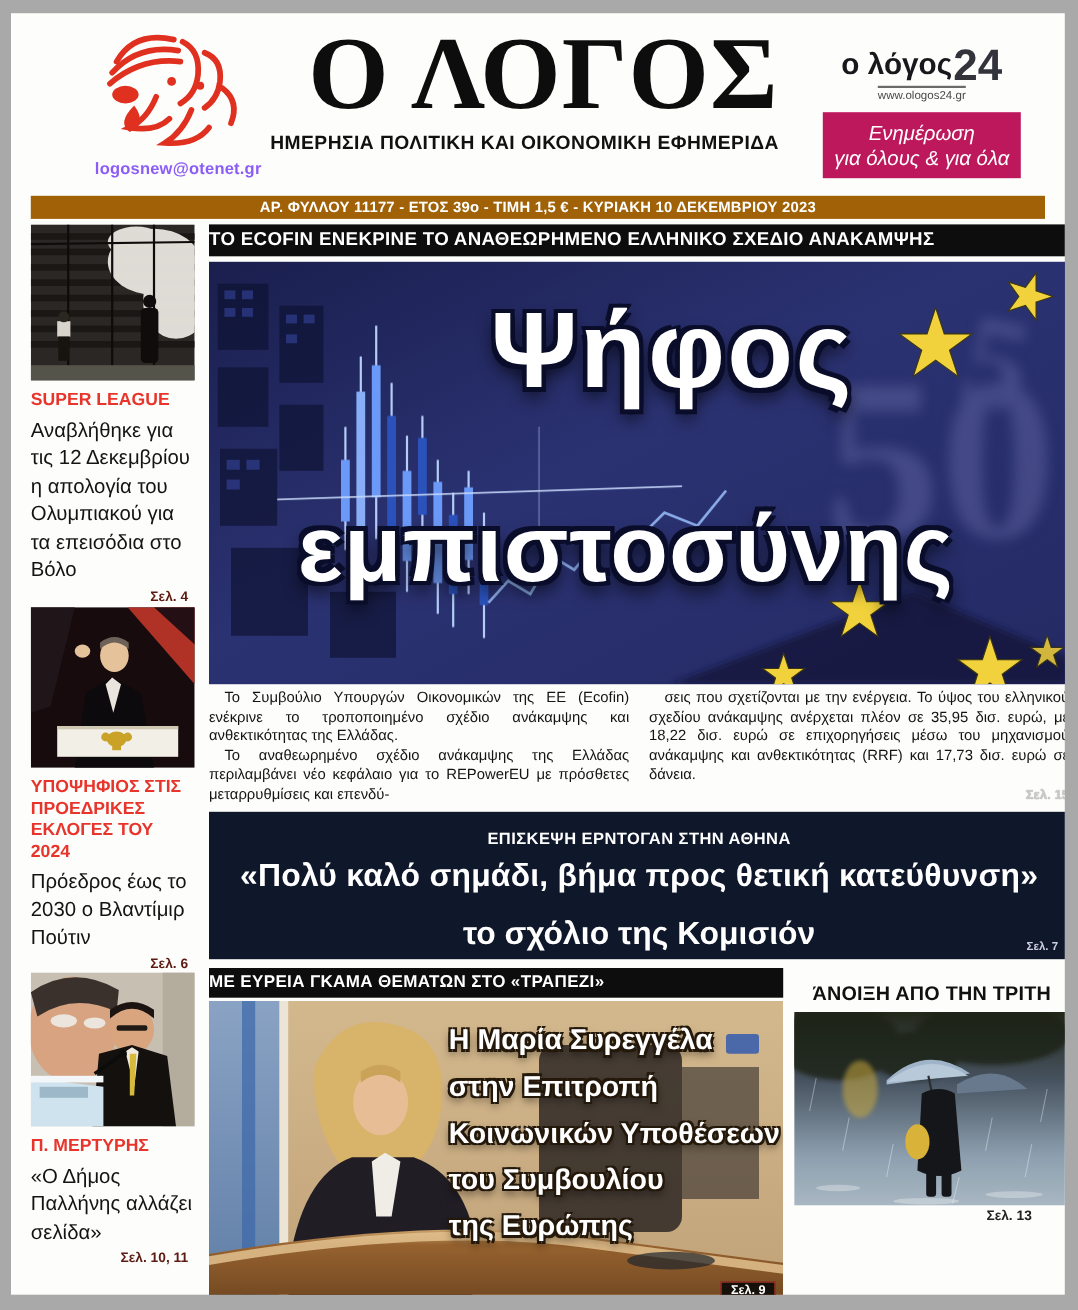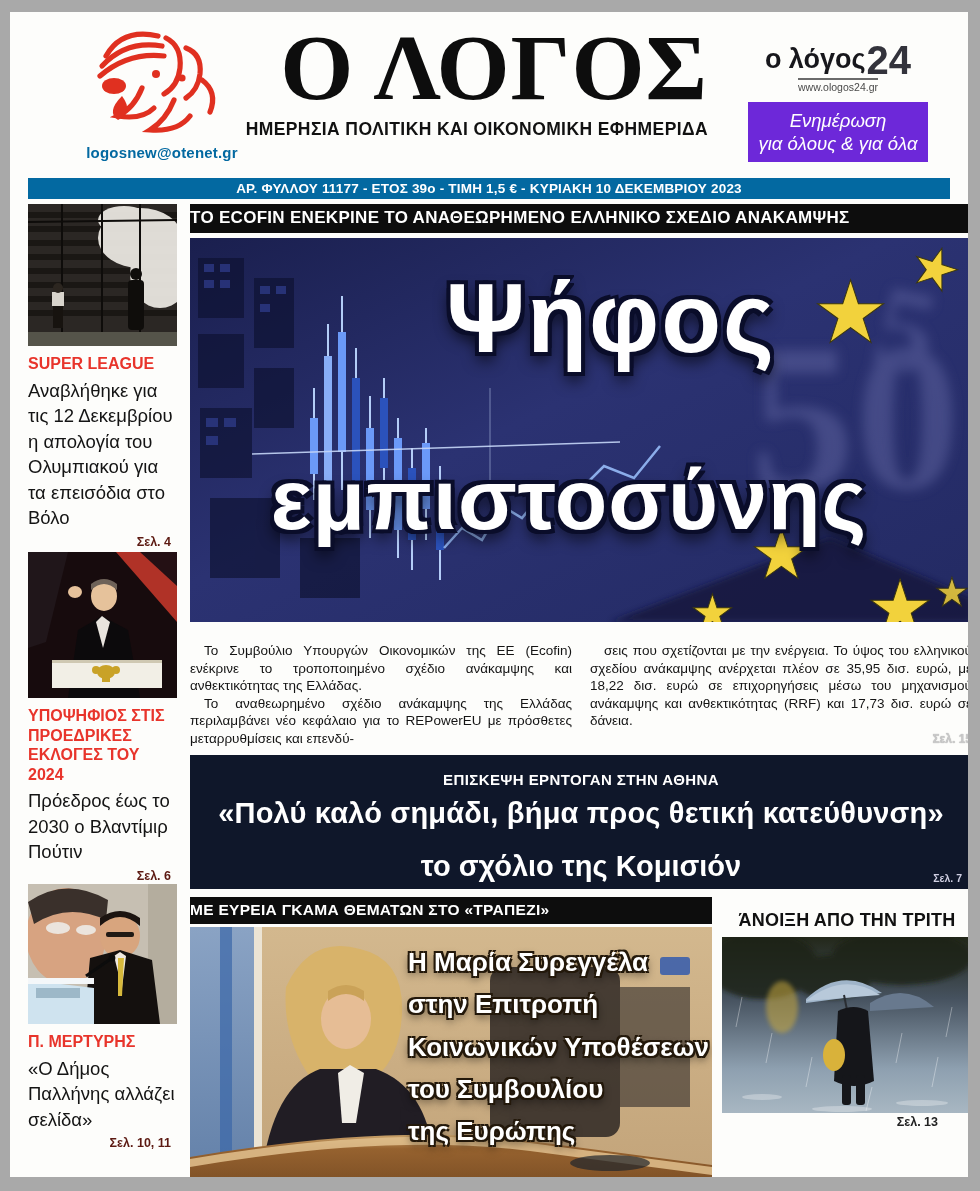--- a/index.html
+++ b/index.html
@@ -3,32 +3,32 @@
 <meta charset="utf-8">
 <style>
   * { margin:0; padding:0; box-sizing:border-box; }
   html,body { width:980px; height:1191px; }
   body { background:#a9a9a9; font-family:"Liberation Sans", sans-serif; position:relative; }
   .page { position:absolute; left:10px; top:12px; width:958px; height:1165px; background:#fdfdfb; overflow:hidden; }
 
   
   .header { position:absolute; left:0; top:0; width:958px; height:152px; }
   .logo-wrap { position:absolute; left:42px; top:8px; width:220px; text-align:center; }
-  .logo-email { display:block; margin-top:2px; font-size:15px; font-weight:bold; color:#0369a1; letter-spacing:.2px; }
+  .logo-email { display:block; margin-top:2px; font-size:15px; font-weight:bold; color:#8b5cf6; letter-spacing:.2px; }
   .masthead { position:absolute; left:228px; top:6px; width:470px; text-align:right; }
   .masthead-title { font-family:"Liberation Serif", serif; font-weight:900; font-size:94px; line-height:1.05; color:#0d0d0d; letter-spacing:1px; white-space:nowrap; }
   .masthead-sub { margin-top:2px; font-size:17.5px; font-weight:bold; color:#111; letter-spacing:.4px; white-space:nowrap; }
   .sitebox { position:absolute; right:40px; top:20px; width:180px; text-align:center; }
   .sitelogo { font-weight:bold; font-size:27px; color:#17171c; white-space:nowrap; }
   .sitelogo .n24 { font-size:40px; font-weight:900; color:#33333c; position:relative; top:6px; margin-left:1px; }
   .siteurl { font-size:10.5px; color:#4a4a4a; border-top:2px solid #6a6a6a; display:inline-block; padding-top:1px; margin-top:-4px; }
-  .slogan { margin-top:7px; background:#6d28d9; color:#fff; font-style:italic; font-size:18.5px; line-height:1.25; padding:7px 4px; }
+  .slogan { margin-top:7px; background:#be185d; color:#fff; font-style:italic; font-size:18.5px; line-height:1.25; padding:7px 4px; }
 
   
-  .issue-bar { position:absolute; left:18px; top:166px; width:922px; height:21px; background:#0369a1; color:#fff;
+  .issue-bar { position:absolute; left:18px; top:166px; width:922px; height:21px; background:#a16207; color:#fff;
     font-size:13.5px; font-weight:bold; display:flex; align-items:center; justify-content:center; letter-spacing:.2px; }
 
   
   .sidebar { position:absolute; left:18px; top:192px; width:149px; }
   .side-article { position:absolute; left:0; width:149px; }
   .sa1{ top:0; } .sa2{ top:348px; } .sa3{ top:680px; }
   .side-photo { width:149px; display:block; }
   .kicker { color:#e8342b; font-weight:bold; font-size:16px; line-height:1.22; margin-top:8px; }
   .side-head { color:#141414; font-weight:normal; font-size:18.5px; line-height:1.38; margin-top:4px; }
   .page-ref { display:block; text-align:right; font-weight:bold; font-size:12.5px; color:#5c1a12; margin-top:4px; padding-right:6px; }
@@ -37,21 +37,21 @@
   .main { position:absolute; left:180px; top:192px; width:782px; }
   .black-banner { background:#0d0d0d; color:#fff; font-weight:bold; font-size:17px; text-align:left; padding:4px 0 5px; letter-spacing:.3px; }
 
   .hero { position:relative; width:782px; height:384px; margin-top:5px; background:#232a63; overflow:hidden; }
   .hero svg { position:absolute; inset:0; }
   .hero-line { position:absolute; width:100%; text-align:center; color:#fff; font-weight:800;
     text-shadow:4px 4px 0 #0a0d2a,-4px 4px 0 #0a0d2a,4px -4px 0 #0a0d2a,-4px -4px 0 #0a0d2a,0 8px 16px rgba(0,0,0,.85); }
   .hero-l1 { top:24px; left:30px; font-size:98px; letter-spacing:2px; }
   .hero-l2 { top:212px; left:-12px; font-size:86px; letter-spacing:1px; }
 
-  .lead { display:flex; gap:18px; margin-top:20px; width:782px; }
+  .lead { display:flex; gap:18px; margin-top:3px; width:782px; }
   .lead .col { width:382px; font-size:13.5px; line-height:1.3; color:#141414; text-align:justify; }
   .lead p { text-indent:14px; }
   .lead-ref { display:block; text-align:right; font-weight:bold; font-size:12px; color:#c9c9c9; text-shadow:0 0 1px #9b9b9b; margin-top:2px; }
 
   .navy-box { position:relative; margin-top:8px; width:782px; height:134px; background:#0f172a; color:#fff; text-align:center; padding-top:16px; }
   .navy-kicker { font-size:15px; font-weight:bold; letter-spacing:.4px; }
   .navy-h1 { font-size:29px; font-weight:bold; margin-top:9px; letter-spacing:.2px; }
   .navy-h2 { font-size:29px; font-weight:bold; margin-top:20px; }
   .navy-ref { position:absolute; right:10px; bottom:5px; font-size:10.5px; font-weight:bold; color:#cfcfe2; }
 

